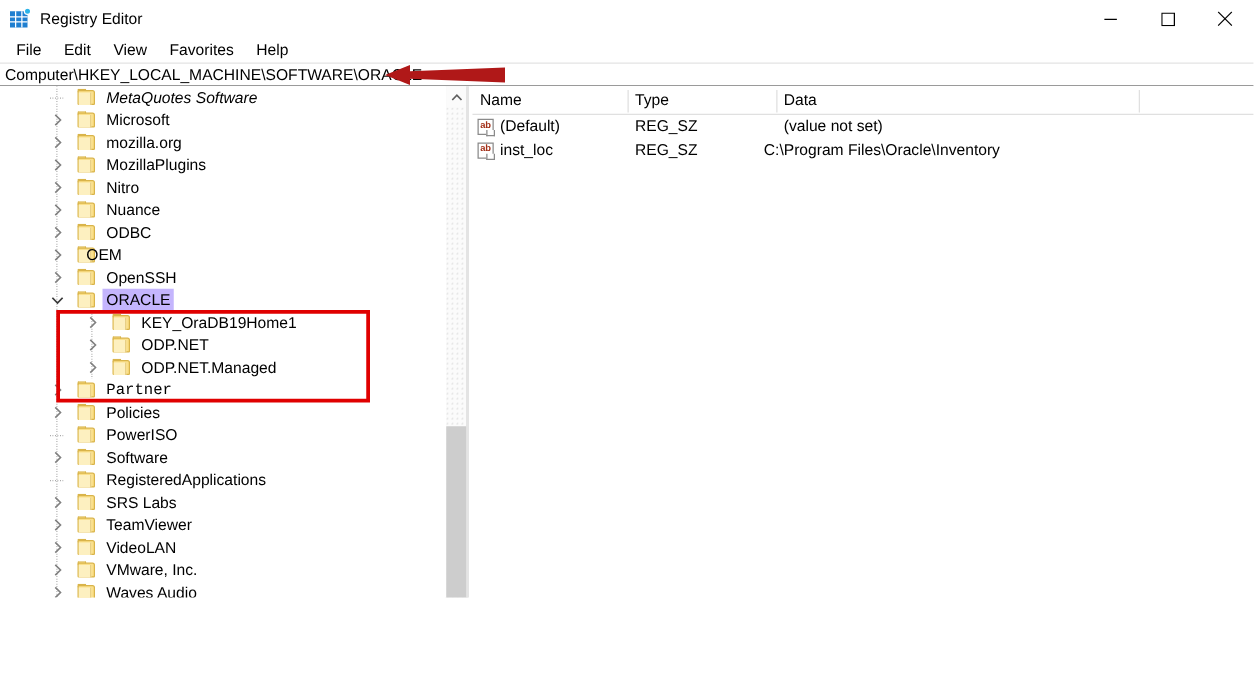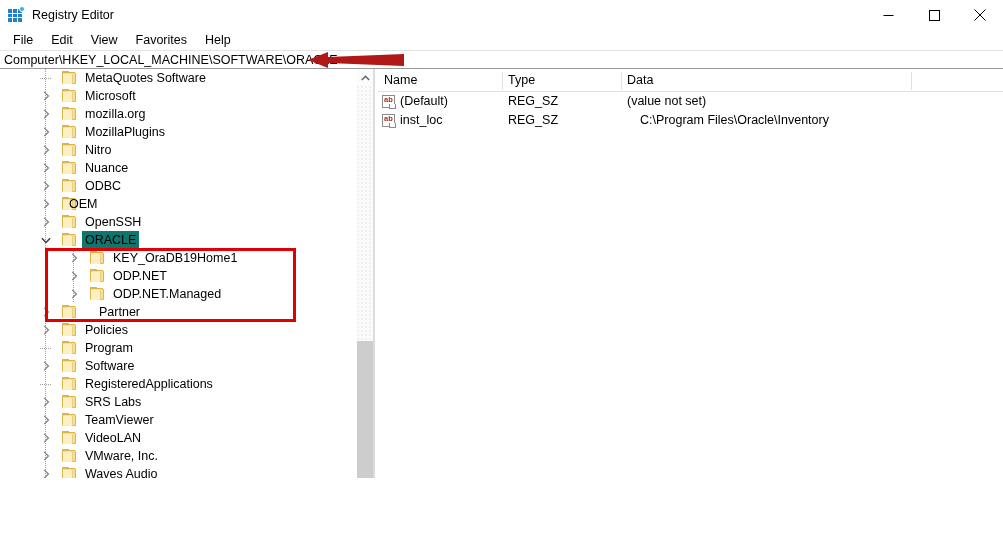--- a/index.html
+++ b/index.html
@@ -158,21 +158,21 @@
     width: 10px; height: 10px;
     background: #fdf0c0;
     border-right: 1px solid #e8cf85;
   }
   .tlabel {
     position: absolute;
     line-height: 18px;
     padding: 0 3px;
   }
   .trow.selected .tlabel {
-    background: #0f766e;
+    background: #c4b5fd;
   }
 
   
   .dline {
     position: absolute;
     width: 1px;
     background-image: linear-gradient(to bottom, #a0a0a0 1px, transparent 1px);
     background-size: 1px 2px;
   }
   .dstub {
@@ -346,21 +346,21 @@
           <div class="dline" style="left: 45px; top: 0px; height: 468px;"></div>
           <div class="trow" style="height: 18px;">
             <div class="twist" style="left: 38px;">
               <div class="dstub" style="left: 2px; top: 9px; width: 11px;"></div>
             </div>
             <div class="folder" style="left: 62px; top: 2px;">
               <div class="tab"></div>
               <div class="back"></div>
               <div class="fore"></div>
             </div>
-            <span class="tlabel" style="left: 82px;">MetaQuotes Software</span>
+            <span class="tlabel" style="left: 82px; font-style: italic;">MetaQuotes Software</span>
           </div>
           <div class="trow" style="height: 18px;">
             <div class="twist" style="left: 38px;">
               <svg width="7" height="10" viewBox="0 0 7 10">
                 <polyline points="1.2,0.9 5.4,5 1.2,9.1" fill="none" stroke="#808080" stroke-width="1.3"></polyline>
               </svg>
             </div>
             <div class="folder" style="left: 62px; top: 2px;">
               <div class="tab"></div>
               <div class="back"></div>
@@ -518,21 +518,21 @@
             <div class="twist" style="left: 38px;">
               <svg width="7" height="10" viewBox="0 0 7 10">
                 <polyline points="1.2,0.9 5.4,5 1.2,9.1" fill="none" stroke="#808080" stroke-width="1.3"></polyline>
               </svg>
             </div>
             <div class="folder" style="left: 62px; top: 2px;">
               <div class="tab"></div>
               <div class="back"></div>
               <div class="fore"></div>
             </div>
-            <span class="tlabel" style="left: 96px;">Partner</span>
+            <span class="tlabel" style="left: 82px; font-family: Liberation Mono, monospace;">Partner</span>
           </div>
           <div class="trow" style="height: 18px;">
             <div class="twist" style="left: 38px;">
               <svg width="7" height="10" viewBox="0 0 7 10">
                 <polyline points="1.2,0.9 5.4,5 1.2,9.1" fill="none" stroke="#808080" stroke-width="1.3"></polyline>
               </svg>
             </div>
             <div class="folder" style="left: 62px; top: 2px;">
               <div class="tab"></div>
               <div class="back"></div>
@@ -542,21 +542,21 @@
           </div>
           <div class="trow" style="height: 18px;">
             <div class="twist" style="left: 38px;">
               <div class="dstub" style="left: 2px; top: 9px; width: 11px;"></div>
             </div>
             <div class="folder" style="left: 62px; top: 2px;">
               <div class="tab"></div>
               <div class="back"></div>
               <div class="fore"></div>
             </div>
-            <span class="tlabel" style="left: 82px;">Program</span>
+            <span class="tlabel" style="left: 82px;">PowerISO</span>
           </div>
           <div class="trow" style="height: 18px;">
             <div class="twist" style="left: 38px;">
               <svg width="7" height="10" viewBox="0 0 7 10">
                 <polyline points="1.2,0.9 5.4,5 1.2,9.1" fill="none" stroke="#808080" stroke-width="1.3"></polyline>
               </svg>
             </div>
             <div class="folder" style="left: 62px; top: 2px;">
               <div class="tab"></div>
               <div class="back"></div>
@@ -707,21 +707,21 @@
             <div class="lv-cell" style="left: 243px;">(value not set)</div>
           </div>
           <div class="lv-row">
             <div class="ab-icon">
               <div class="pg"></div>
               <div class="txt">ab</div>
               <div class="fold"></div>
             </div>
             <div class="lv-cell" style="left: 16px;">inst_loc</div>
             <div class="lv-cell" style="left: 124px;">REG_SZ</div>
-            <div class="lv-cell" style="left: 256px;">C:\Program Files\Oracle\Inventory</div>
+            <div class="lv-cell" style="left: 227px;">C:\Program Files\Oracle\Inventory</div>
           </div>
         </div>
     </div>
   </div>
 
   <div class="redbox" style="left:45px; top:248px; width:251px; height:74px;"></div>
 
   <svg class="redarrow" style="left:308px; top:50px;" width="96" height="20" viewBox="0 0 96 20" aria-hidden="true">
     <polygon points="0,10 20,2 20,7 96,4 96,16 20,13 20,18" fill="#b01818"></polygon>
   </svg>

